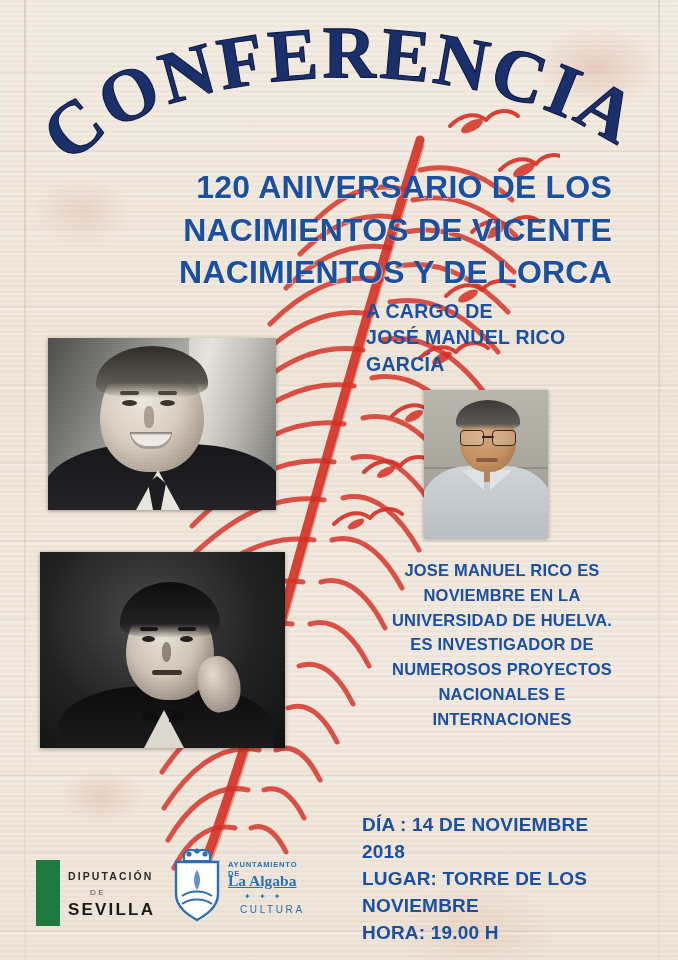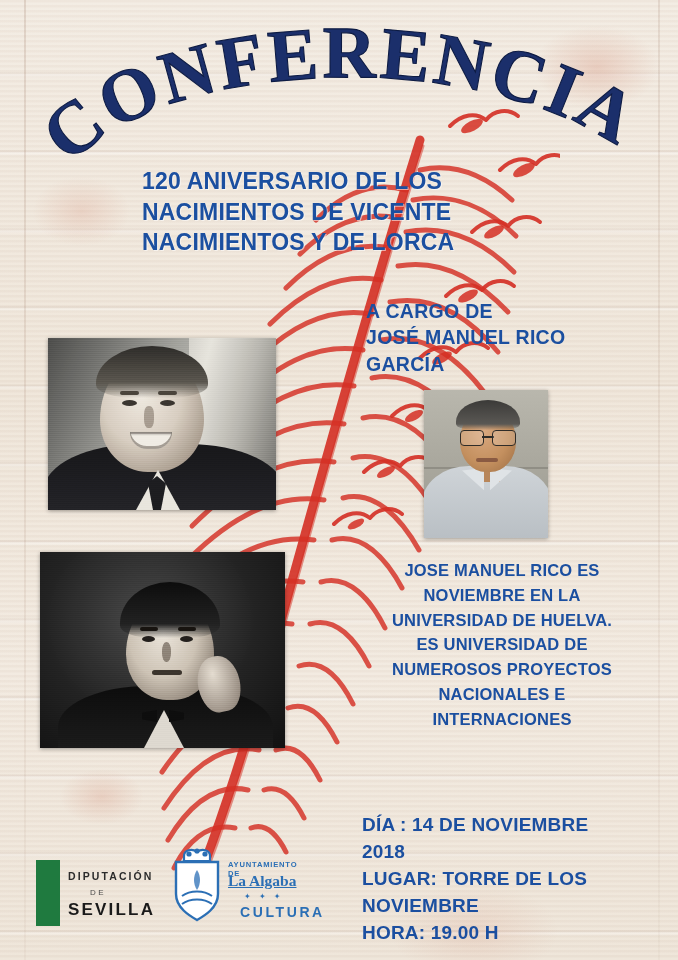--- a/index.html
+++ b/index.html
@@ -70,24 +70,25 @@
   }
   .conferencia-wrap svg { display: block; }
 
   .title-block {
     position: absolute;
     left: 142px;
     top: 166px;
     width: 470px;
     color: #1b4fa0;
     font-weight: bold;
-    font-size: 23px;
+    font-size: 32px;
     line-height: 1.33;
     letter-spacing: 0.2px;
     text-shadow: 1px 1px 0 rgba(255,255,255,0.55);
+    text-align: right;
   }
   .title-block div { white-space: nowrap; }
 
   .a-cargo {
     position: absolute;
     left: 366px;
     top: 298px;
     width: 300px;
     color: #1b4fa0;
     font-weight: bold;
@@ -353,21 +354,21 @@
   .logo-algaba .ayto {
     position: absolute; left: 68px; top: 18px;
     color: #2b6fb5; font-size: 7.6px; letter-spacing: 0.8px; font-weight: bold;
   }
   .logo-algaba .stars {
     position: absolute; left: 84px; top: 50px;
     color: #2b6fb5; font-size: 8px; letter-spacing: 3px;
   }
   .logo-algaba .cultura {
     position: absolute; left: 80px; top: 62px;
-    color: #2b6fb5; font-size: 14px; letter-spacing: 2.6px; font-weight: bold;
+    color: #2b6fb5; font-size: 10px; letter-spacing: 2.6px; font-weight: normal;
   }
 </style>
 </head>
 <body>
 
 <div id="poster">
 
   <svg class="feather" viewBox="0 0 440 820" xmlns="http://www.w3.org/2000/svg">
     <g stroke="#d21f14" fill="none" stroke-linecap="round">
 
@@ -459,21 +460,21 @@
   <div class="a-cargo">
     <div>A CARGO DE</div>
     <div>JOSÉ MANUEL RICO</div>
     <div>GARCÍA</div>
   </div>
 
   <div class="bio">
     <div>JOSE MANUEL RICO ES</div>
     <div>NOVIEMBRE EN LA</div>
     <div>UNIVERSIDAD DE HUELVA.</div>
-    <div>ES UNIVERSIDAD DE</div>
+    <div>ES INVESTIGADOR DE</div>
     <div>NUMEROSOS PROYECTOS</div>
     <div>NACIONALES E</div>
     <div>INTERNACIONES</div>
   </div>
 
   <div class="details">
     <div>DÍA : 14 DE NOVIEMBRE</div>
     <div>2018</div>
     <div>LUGAR: TORRE DE LOS</div>
     <div>NOVIEMBRE</div>

